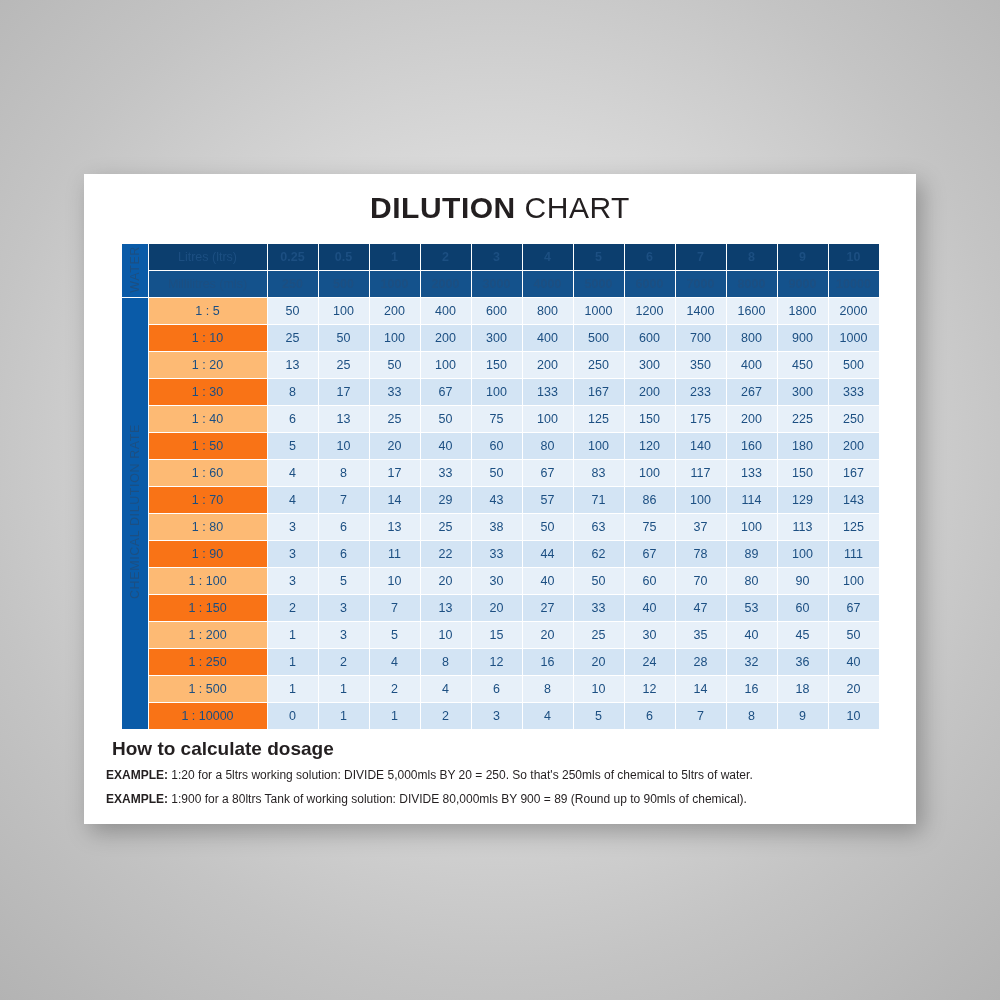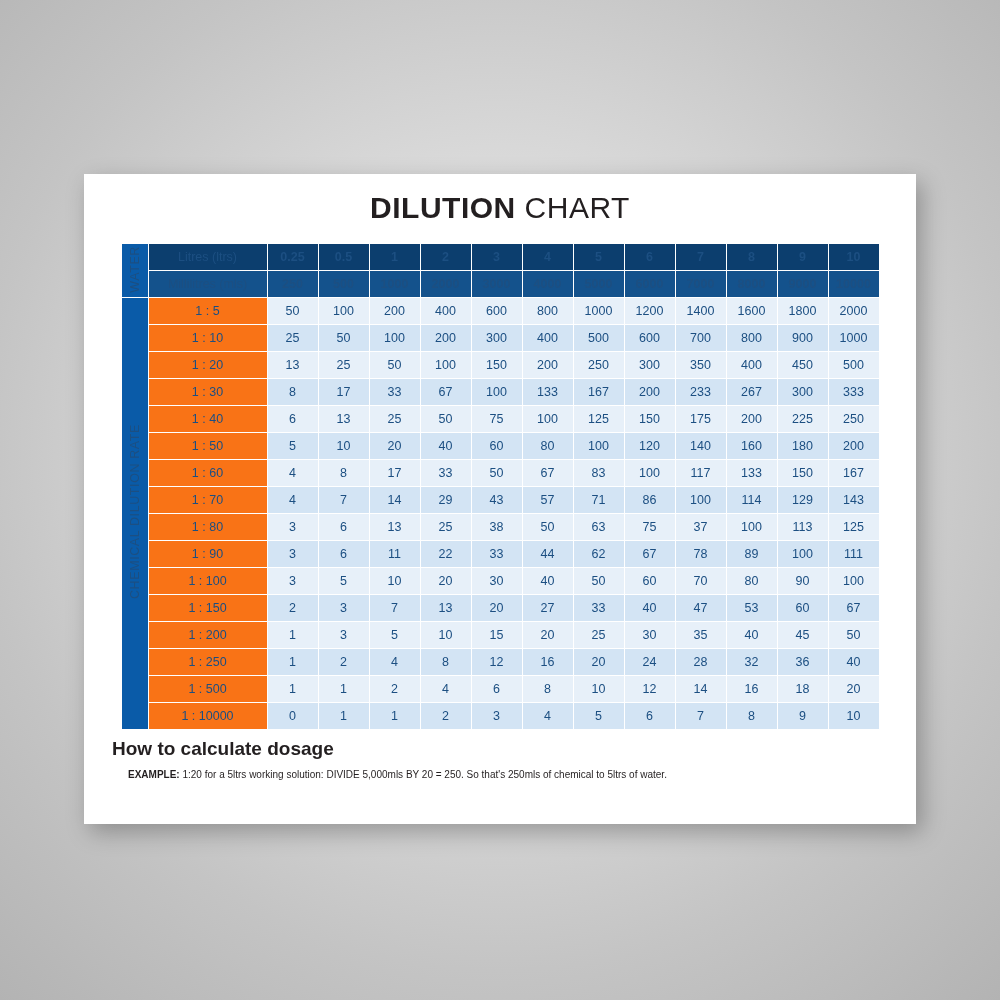--- a/index.html
+++ b/index.html
@@ -57,21 +57,21 @@
     border: 1px solid #ffffff;
   }
   td.sidelabel .vert {
     writing-mode: vertical-rl;
     transform: rotate(180deg);
     white-space: nowrap;
     display: inline-block;
   }
   td.rowhead {
     width: 118px;
-    background: #f97316;
+    background: #fdba74;
     color: #ffffff;
     font-size: 12.5px;
   }
   td.rowhead.alt {
     background: #f97316;
   }
   td.hdr {
     background: #0c3e6e;
     color: #ffffff;
     font-weight: bold;
@@ -100,23 +100,23 @@
   td.cell.odd {
     background: #d3e4f4;
   }
   #howto {
     font-size: 19px;
     font-weight: bold;
     color: #231f20;
     margin: 8px 0 0 28px;
   }
   .example {
-    font-size: 10px;
+    font-size: 12px;
     color: #231f20;
-    margin: 8px 0 0 44px;
+    margin: 8px 0 0 22px;
     line-height: 1.3;
   }
   .example b {
     font-weight: bold;
   }
   #logo {
     position: absolute;
     right: 26px;
     bottom: 20px;
     width: 136px;
@@ -457,15 +457,19 @@
         </tr>
       </tbody>
   </table>
 
   <div id="howto">How to calculate dosage</div>
 
   <div class="example">
     <b>EXAMPLE:</b>
     <span>1:20 for a 5ltrs working solution: DIVIDE 5,000mls BY 20 = 250. So that's 250mls of chemical to 5ltrs of water.</span>
   </div>
+  <div class="example">
+    <b>EXAMPLE:</b>
+    <span>1:900 for a 80ltrs Tank of working solution: DIVIDE 80,000mls BY 900 = 89 (Round up to 90mls of chemical).</span>
+  </div>
 
 
 </div>
 
 </body></html>

